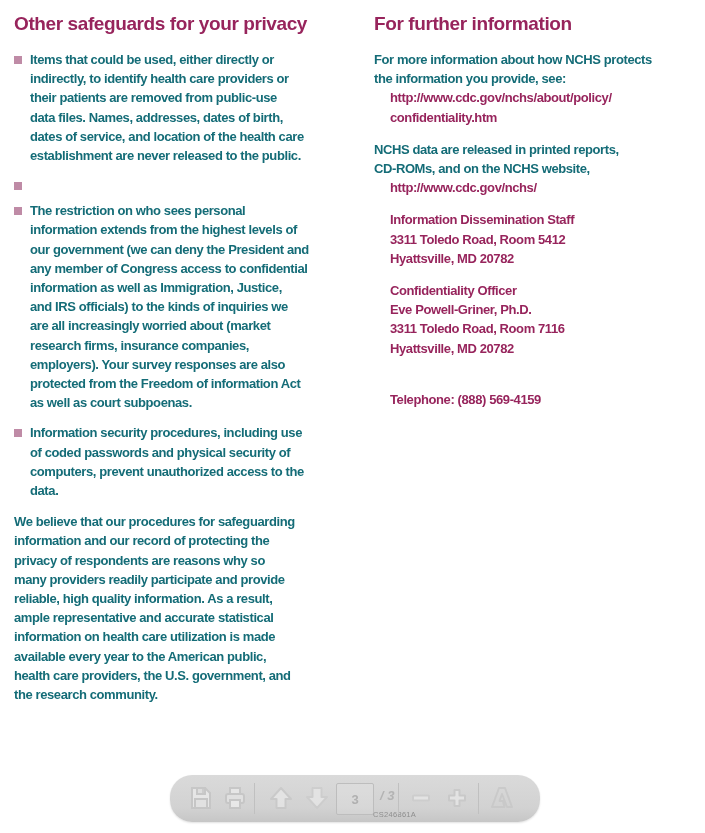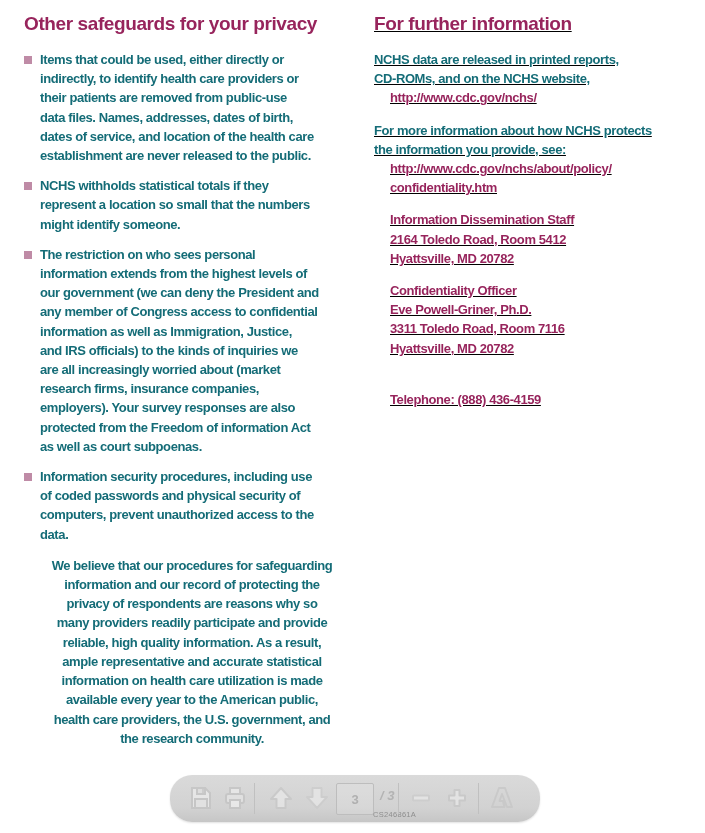--- a/index.html
+++ b/index.html
@@ -3,38 +3,38 @@
 <meta charset="utf-8">
 <style>
   html,body{margin:0;padding:0;}
   body{
     width:705px;height:833px;position:relative;overflow:hidden;
     background:#ffffff;
     font-family:"Liberation Sans",sans-serif;
   }
   
   .col{position:absolute;top:12px;}
-  .col-left{left:24px;width:336px;}
-  .col-right{left:374px;width:326px;text-decoration:underline;}
+  .col-left{left:14px;width:336px;}
+  .col-right{left:374px;width:326px;}
 
   .heading{
     color:#97245c;font-size:19px;font-weight:bold;letter-spacing:-0.4px;
     margin:0 0 14px 0;line-height:24px;
   }
   .body-text{
     color:#146c77;font-size:13px;font-weight:bold;letter-spacing:-0.4px;
     line-height:19.2px;white-space:pre-line;
   }
   .maroon{color:#97245c;}
   .bullet-item{display:flex;margin:0 0 11px 0;}
   .bullet-square{
     flex:0 0 auto;width:8px;height:8px;background:#bf8ba6;
     margin:6px 8px 0 0;
   }
-  .closing{margin-top:12px;text-align:center;}
+  .closing{margin-top:12px;}
 
   .r-para{margin:0 0 13px 0;}
   .r-indent{margin-left:16px;}
   .r-gap{height:19px;}
 
   
   .toolbar{
     position:absolute;left:170px;top:775px;width:370px;height:47px;
     border-radius:22px;
     background:linear-gradient(#dadada,#d2d2d2 70%,#c6c6c6);
@@ -72,23 +72,20 @@
     <span class="bullet-square"></span>
     <span class="body-text">Items that could be used, either directly or
 indirectly, to identify health care providers or
 their patients are removed from public-use
 data files. Names, addresses, dates of birth,
 dates of service, and location of the health care
 establishment are never released to the public.</span>
   </div>
   <div class="bullet-item">
     <span class="bullet-square"></span>
-    <span class="body-text">NCHS withholds statistical totals if they
-represent a location so small that the numbers
-might identify someone.</span>
   </div>
   <div class="bullet-item">
     <span class="bullet-square"></span>
     <span class="body-text">The restriction on who sees personal
 information extends from the highest levels of
 our government (we can deny the President and
 any member of Congress access to confidential
 information as well as Immigration, Justice,
 and IRS officials) to the kinds of inquiries we
 are all increasingly worried about (market
@@ -114,48 +111,48 @@
 information on health care utilization is made
 available every year to the American public,
 health care providers, the U.S. government, and
 the research community.</div>
 </div>
 
 <div class="col col-right">
   <h1 class="heading">For further information</h1>
 
   <div class="r-para">
-    <div class="body-text">NCHS data are released in printed reports,
-CD-ROMs, and on the NCHS website,</div>
-    <div class="body-text maroon r-indent">http://www.cdc.gov/nchs/</div>
-  </div>
-
-  <div class="r-para">
     <div class="body-text">For more information about how NCHS protects
 the information you provide, see:</div>
     <div class="body-text maroon r-indent">http://www.cdc.gov/nchs/about/policy/
 confidentiality.htm</div>
   </div>
 
   <div class="r-para">
+    <div class="body-text">NCHS data are released in printed reports,
+CD-ROMs, and on the NCHS website,</div>
+    <div class="body-text maroon r-indent">http://www.cdc.gov/nchs/</div>
+  </div>
+
+  <div class="r-para">
     <div class="body-text maroon r-indent">Information Dissemination Staff
-2164 Toledo Road, Room 5412
+3311 Toledo Road, Room 5412
 Hyattsville, MD 20782</div>
   </div>
 
   <div class="r-para">
     <div class="body-text maroon r-indent">Confidentiality Officer
 Eve Powell-Griner, Ph.D.
 3311 Toledo Road, Room 7116
 Hyattsville, MD 20782</div>
   </div>
 
   <div class="r-gap"></div>
 
-  <div class="body-text maroon r-indent">Telephone: (888) 436-4159</div>
+  <div class="body-text maroon r-indent">Telephone: (888) 569-4159</div>
 </div>
 
 <div class="toolbar">
 
   <div class="tb-item tb-icon" style="left:18px;top:10px;">
     <span>
       <svg width="26" height="26" viewBox="0 0 26 26" fill="none" stroke="#c2c2c2" stroke-width="2">
         <path d="M4 3 h13 l5 5 v15 h-18 z" fill="#ececec"></path>
         <rect x="9" y="3" width="8" height="6" fill="#e0e0e0"></rect>
         <rect x="14" y="4" width="2" height="4" fill="#c9c9c9" stroke="none"></rect>

